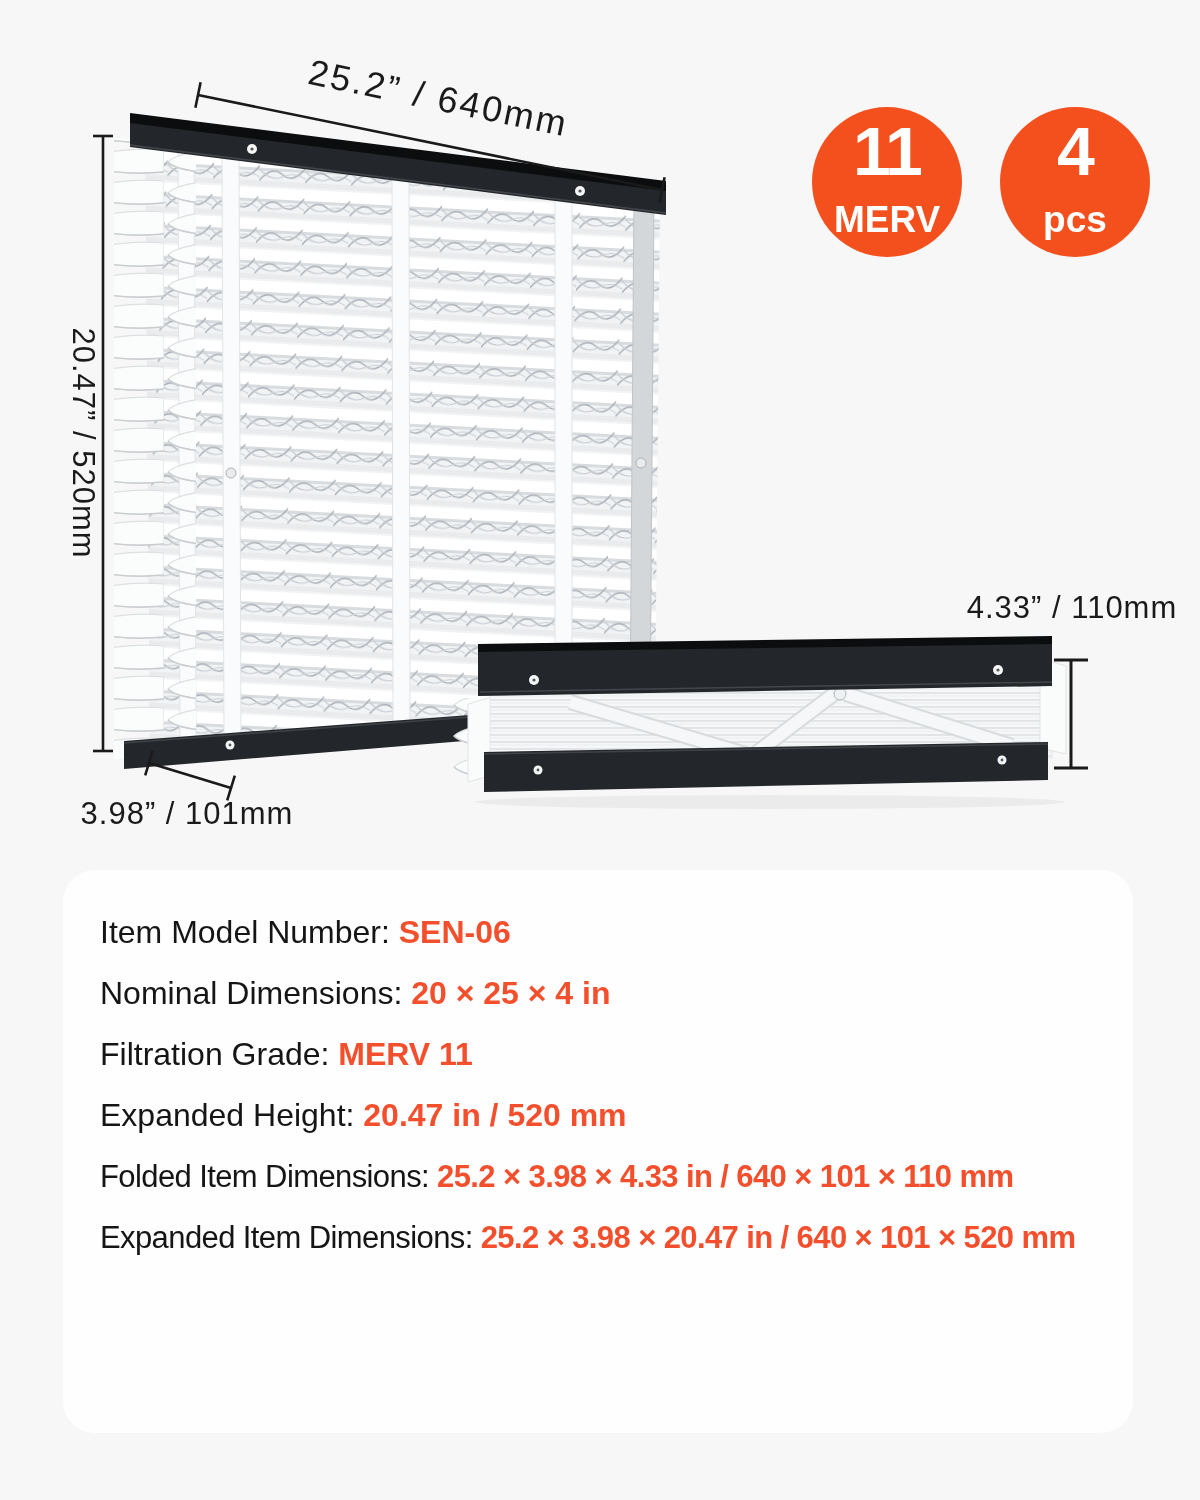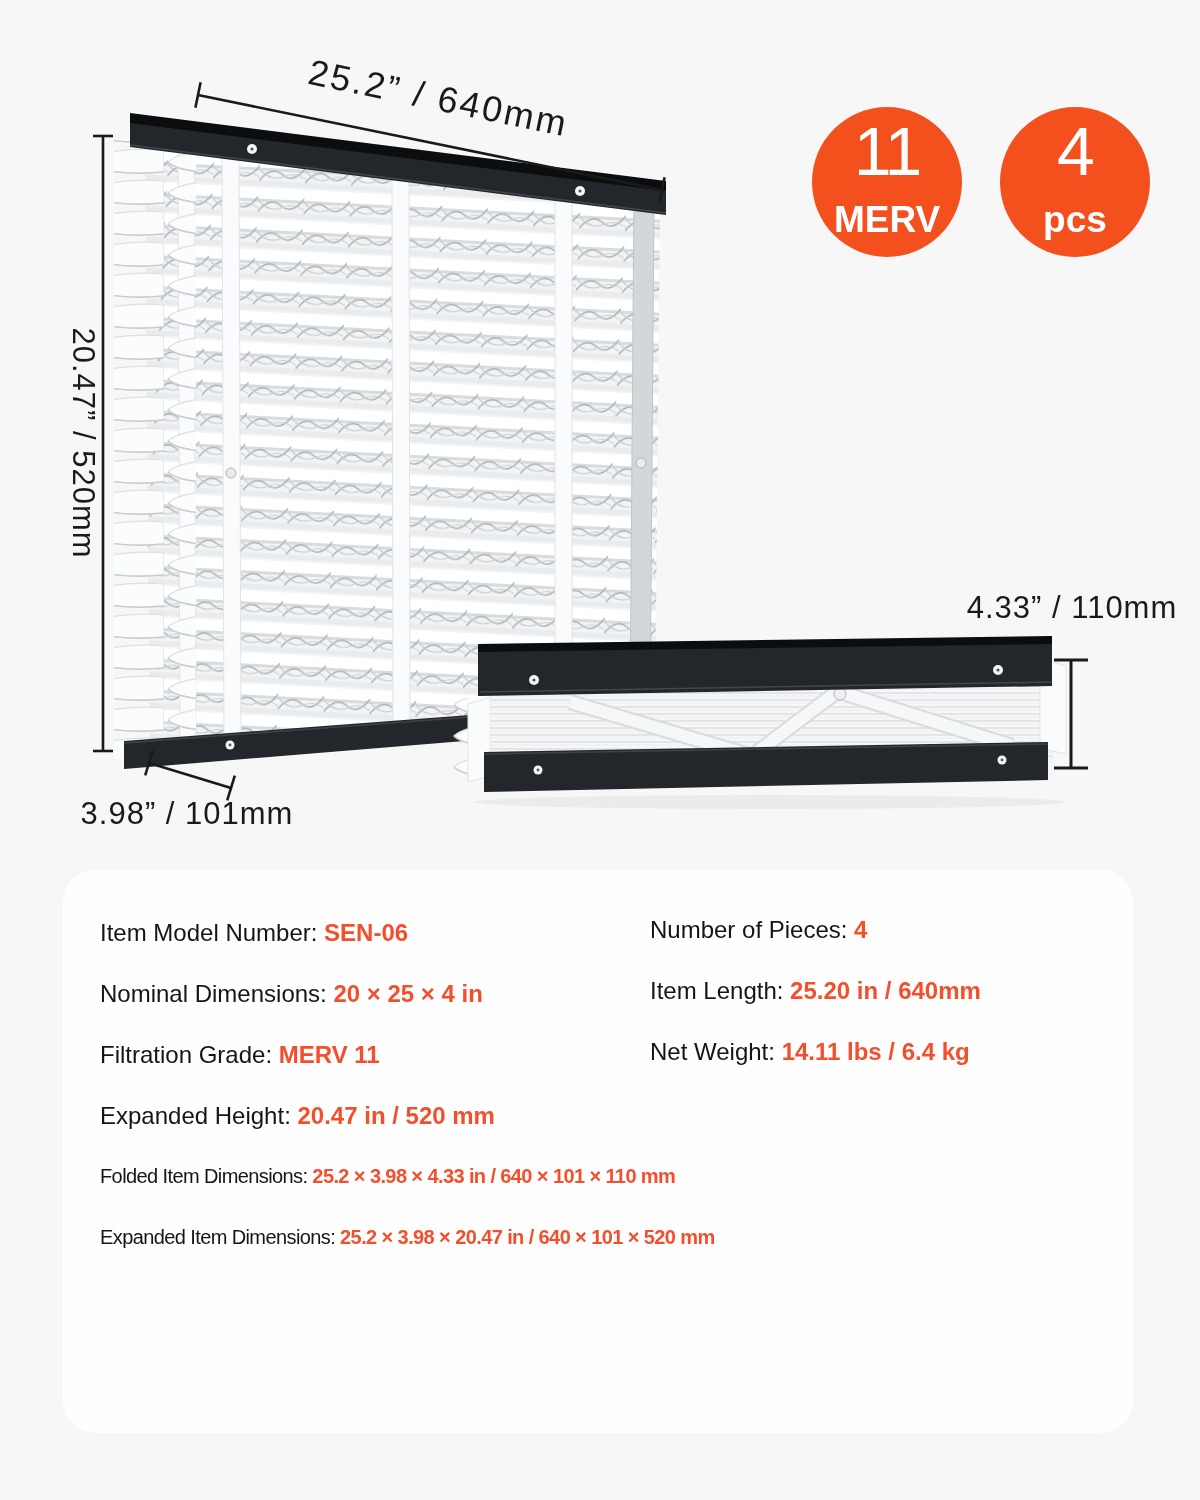--- a/index.html
+++ b/index.html
@@ -18,34 +18,34 @@
   .dim-text{fill:#1a1a1a;font-family:"Liberation Sans","DejaVu Sans",sans-serif;}
 
   .badge{
     position:absolute;width:150px;height:150px;border-radius:50%;
     background:#f4501e;color:#ffffff;
     display:flex;flex-direction:column;align-items:center;justify-content:center;
     text-align:center;
   }
   .badge-1{left:812px;top:107px;}
   .badge-2{left:1000px;top:107px;}
-  .badge .num{font-size:68px;font-weight:400;line-height:0.92;letter-spacing:-2px;margin-top:-4px;}
+  .badge .num{font-size:68px;font-weight:700;line-height:0.92;letter-spacing:-2px;margin-top:-4px;}
   .badge .unit{font-size:37px;font-weight:600;line-height:1.05;margin-top:18px;}
 
   .panel{
     position:absolute;left:63px;top:870px;width:1070px;height:563px;
     background:#fefefe;border-radius:32px;
   }
   .col{position:absolute;white-space:nowrap;}
   .col-left{left:37px;top:32px;}
   .col-right{left:587px;top:29px;}
-  .spec-row{height:61px;line-height:61px;font-size:24px;white-space:nowrap;}
+  .spec-row{height:61px;line-height:61px;font-size:32px;white-space:nowrap;}
   .spec-row .lbl{color:#151515;font-weight:400;}
   .spec-row .val{color:#f44f2c;font-weight:700;}
-  .spec-row.condensed{font-size:20px;letter-spacing:-0.6px;}
+  .spec-row.condensed{font-size:31px;letter-spacing:-0.6px;}
 </style>
 </head>
 <body>
 
 <div class="stage">
 
   <svg class="art art-main" viewBox="0 0 640 720">
     <defs>
       <clipPath id="faceClip">
           <path d="M65 50 L580 115 L575 630 L70 670 Z"></path>
@@ -182,20 +182,15 @@
 
   <div class="panel">
     <div class="col col-left">
       <div class="spec-row"><span class="lbl">Item Model Number: </span><span class="val">SEN-06</span></div>
       <div class="spec-row"><span class="lbl">Nominal Dimensions: </span><span class="val">20 × 25 × 4 in</span></div>
       <div class="spec-row"><span class="lbl">Filtration Grade: </span><span class="val">MERV 11</span></div>
       <div class="spec-row"><span class="lbl">Expanded Height: </span><span class="val">20.47 in / 520 mm</span></div>
       <div class="spec-row condensed"><span class="lbl">Folded Item Dimensions: </span><span class="val">25.2 × 3.98 × 4.33 in / 640 × 101 × 110 mm</span></div>
       <div class="spec-row condensed"><span class="lbl">Expanded Item Dimensions: </span><span class="val">25.2 × 3.98 × 20.47 in / 640 × 101 × 520 mm</span></div>
     </div>
-    <div class="col col-right">
-      <div class="spec-row"><span class="lbl">Number of Pieces: </span><span class="val">4</span></div>
-      <div class="spec-row"><span class="lbl">Item Length: </span><span class="val">25.20 in / 640mm</span></div>
-      <div class="spec-row"><span class="lbl">Net Weight: </span><span class="val">14.11 lbs / 6.4 kg</span></div>
-    </div>
   </div>
 
 </div>
 
 </body></html>

